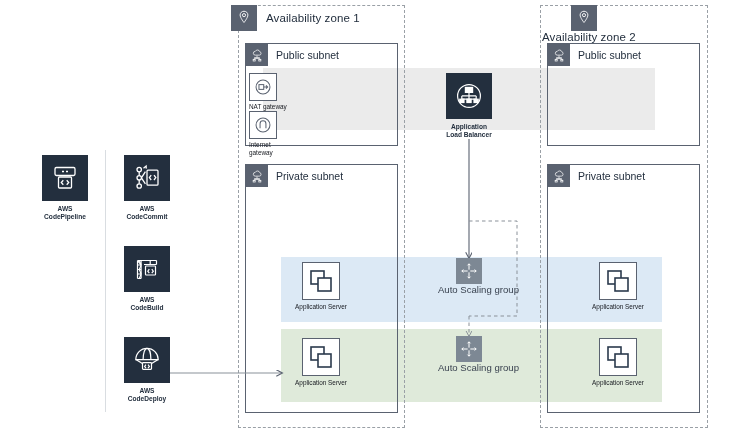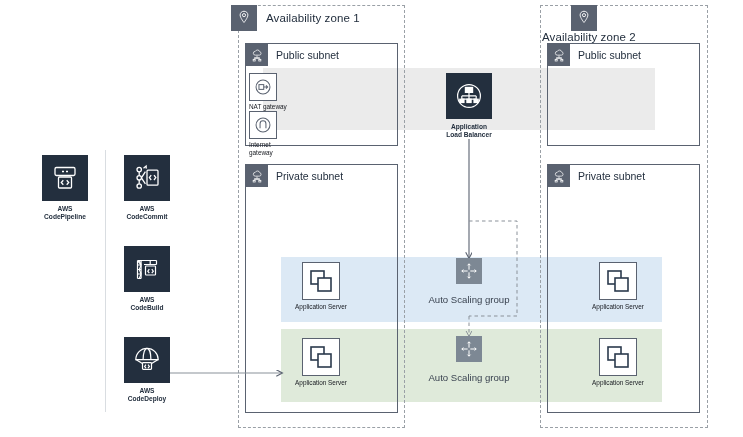--- a/index.html
+++ b/index.html
@@ -31,21 +31,21 @@
   .svc-lbl{margin-top:4px;font-size:6.6px;line-height:8.2px;font-weight:bold;color:#232f3e;text-align:center;white-space:pre-line;}
 
   
   .res{position:absolute;}
   .res-tile{border:1px solid #5a6270;background:#ffffff;display:flex;align-items:center;justify-content:center;box-sizing:border-box;}
   .res-lbl{font-size:6.4px;color:#16191f;text-align:center;line-height:8px;white-space:pre-line;}
 
   
   .asg{position:absolute;text-align:center;}
   .asg-tile{width:26px;height:26px;background:#7d8894;margin:0 auto;display:flex;align-items:center;justify-content:center;box-sizing:border-box;}
-  .asg-lbl{margin-top:10px;font-size:9.6px;color:#3a4350;white-space:nowrap;}
+  .asg-lbl{margin-top:0;font-size:9.6px;color:#3a4350;white-space:nowrap;text-align:right;}
   .divider{position:absolute;width:1px;background:#d9dde1;}
   svg{display:block;overflow:visible;}
 </style>
 </head>
 <body>
 
 <div id="canvas">
 
   <div class="band" style="left:263px;top:68px;width:392px;height:62px;background:#ebebeb;"></div>
 

